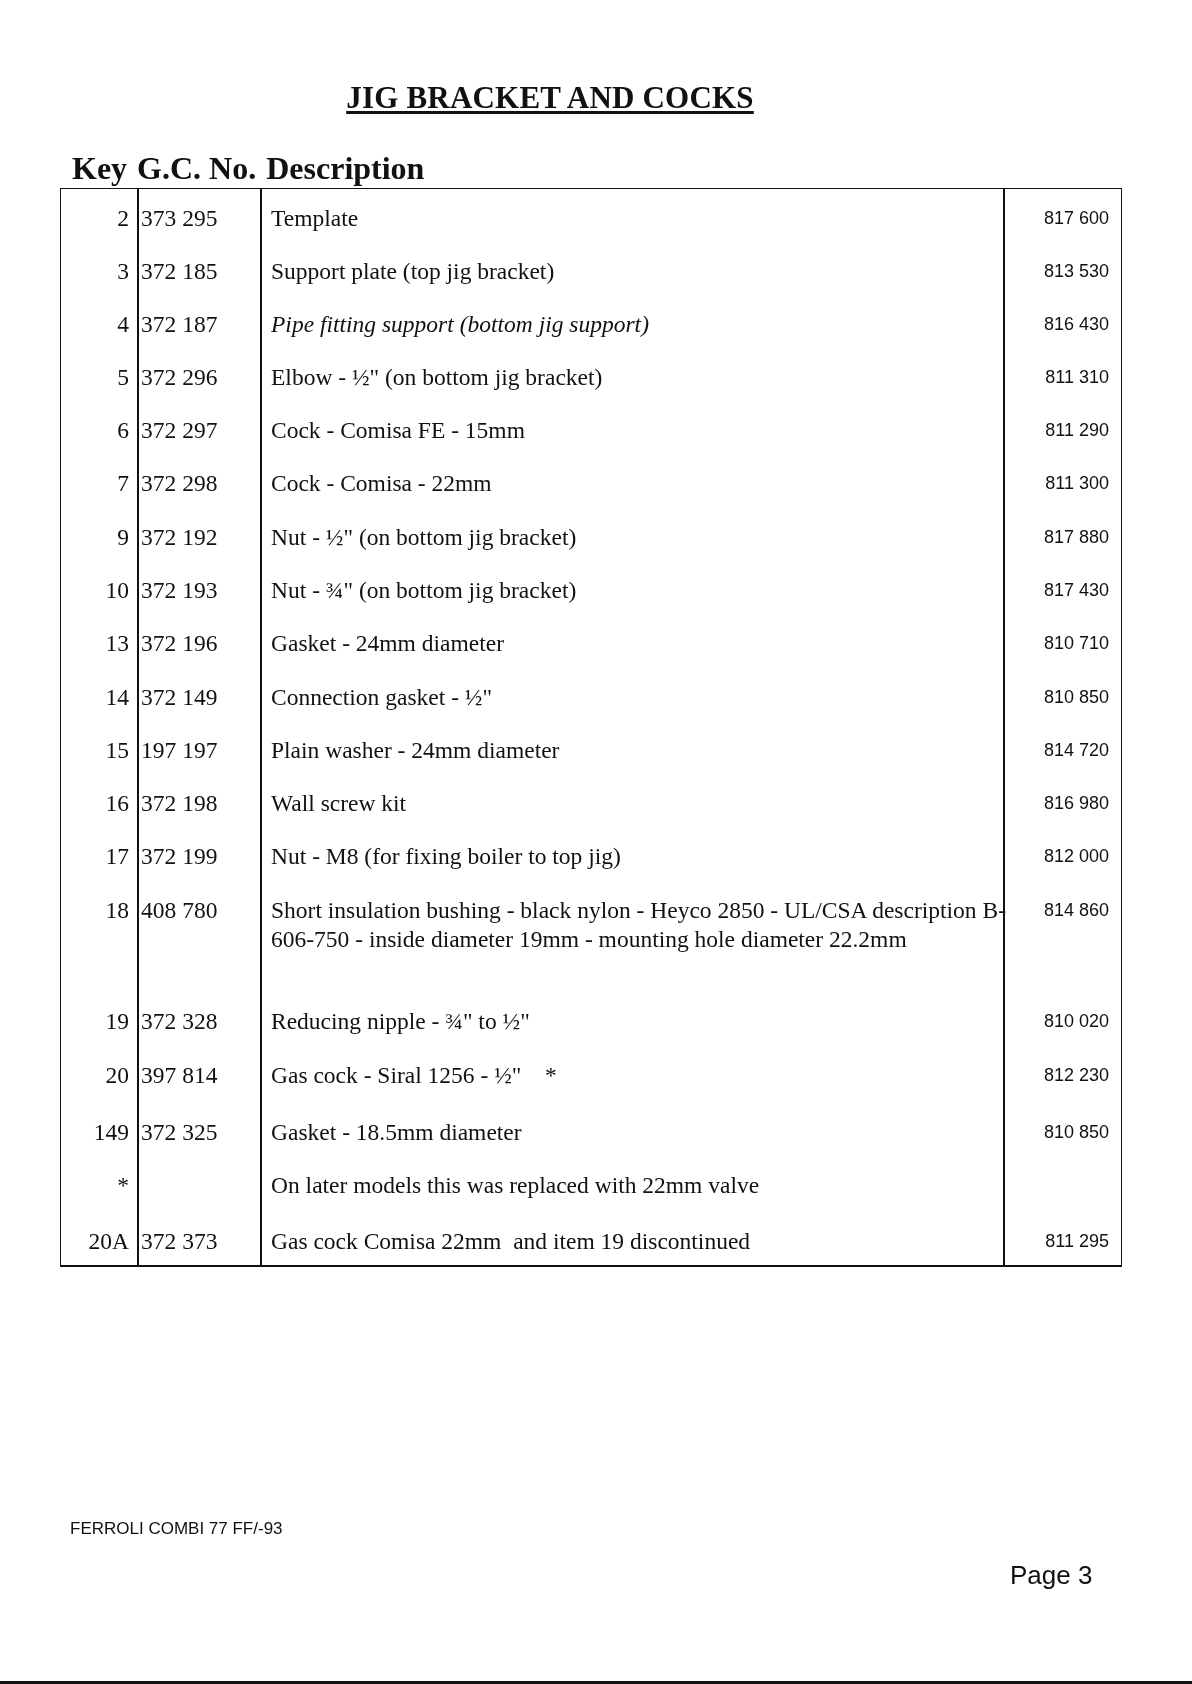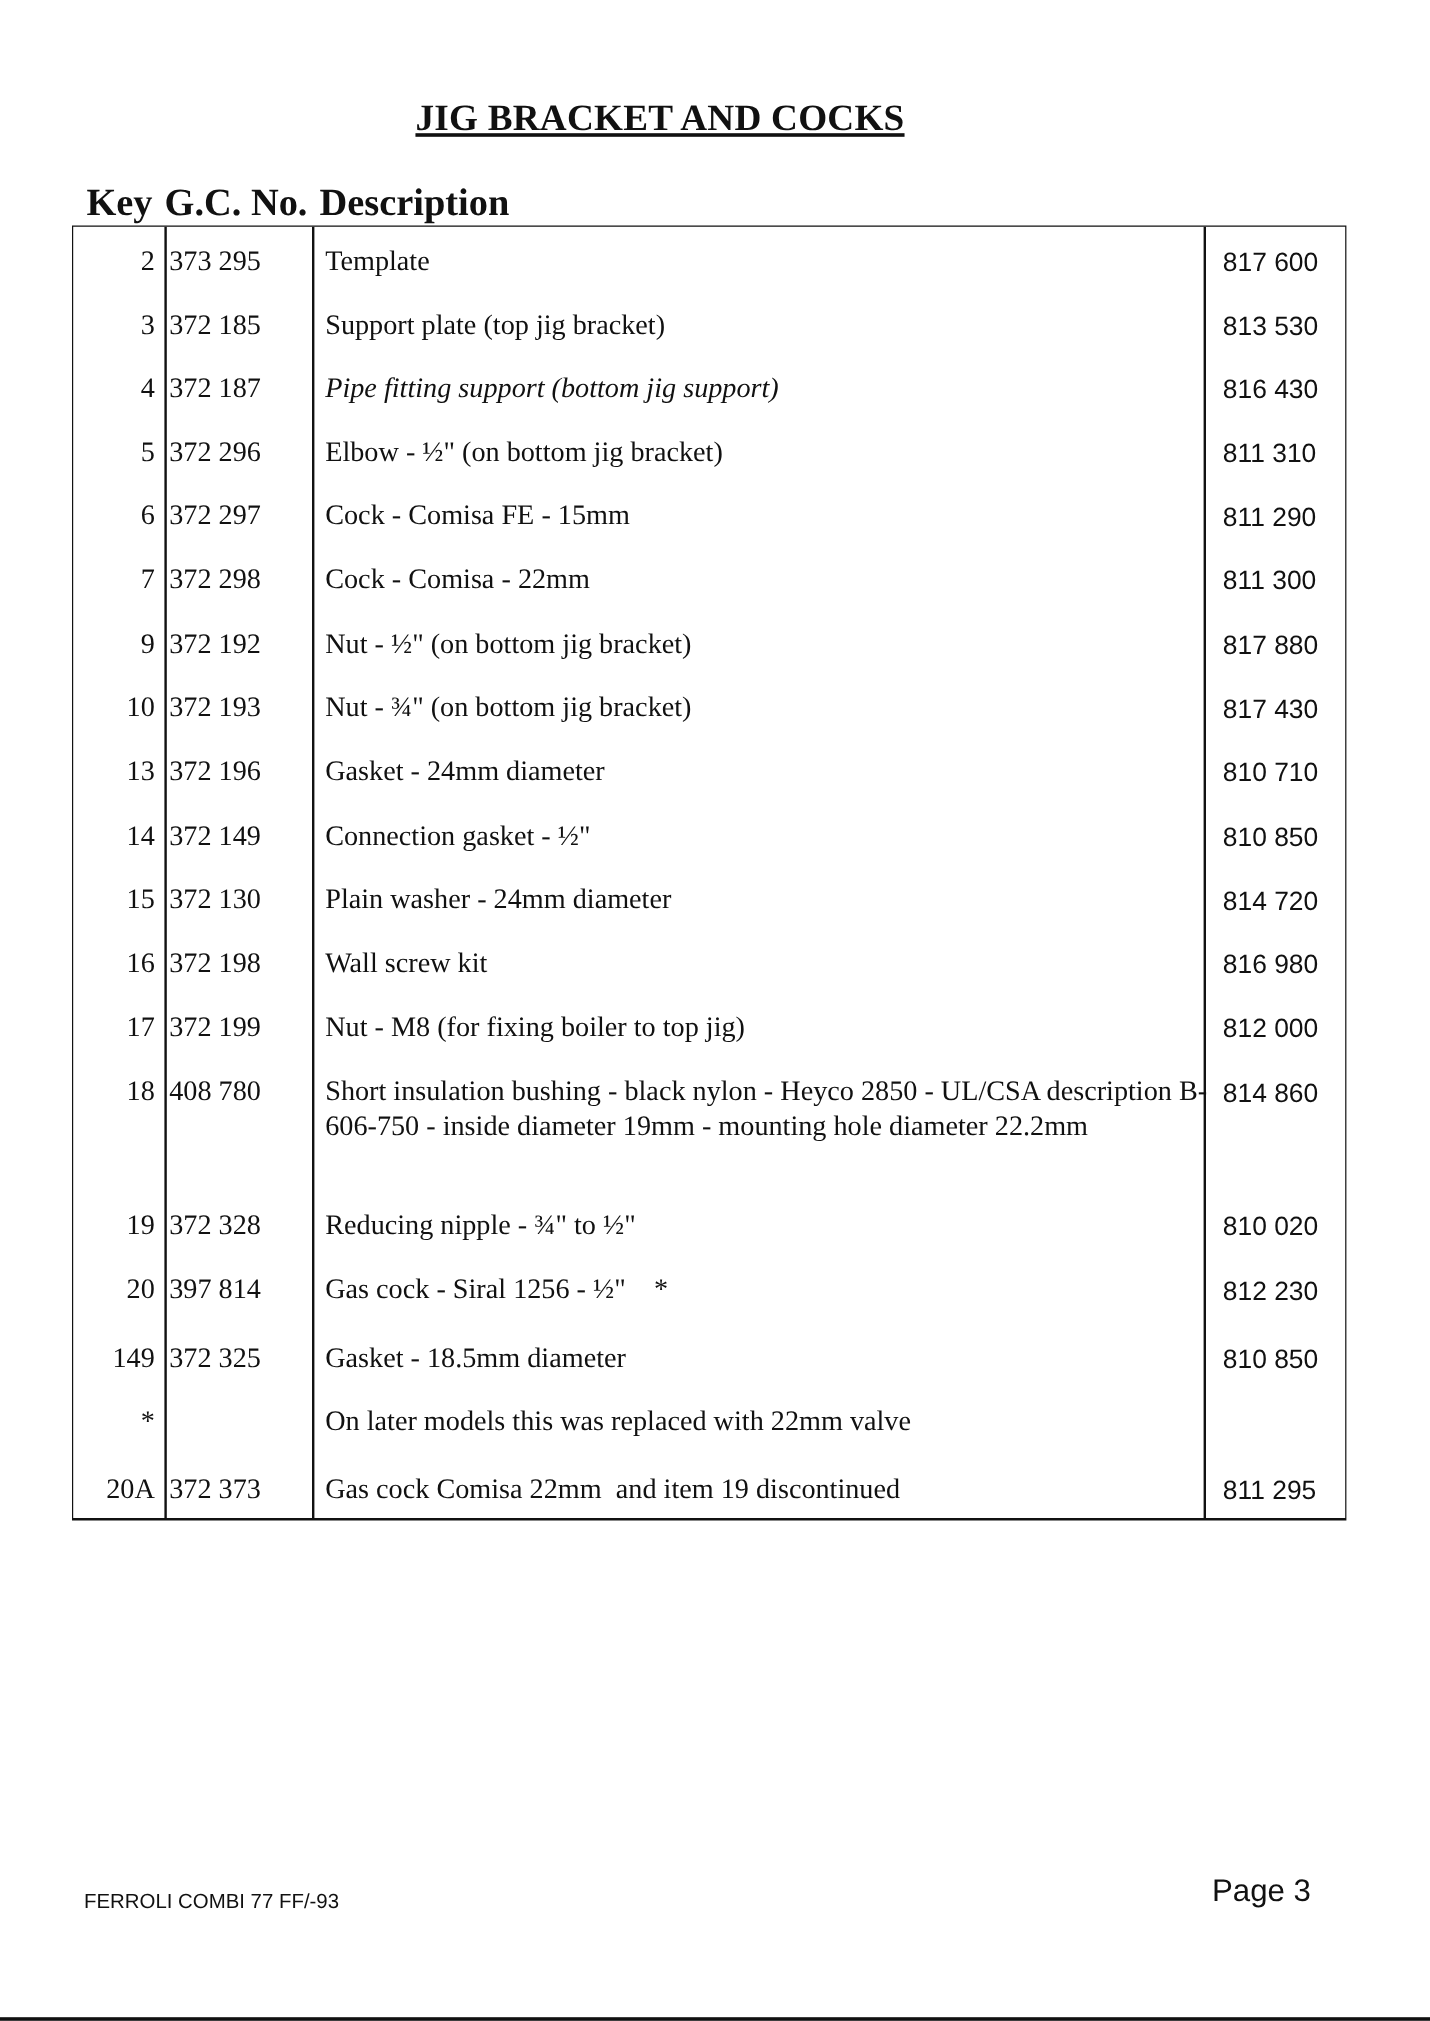--- a/index.html
+++ b/index.html
@@ -9,23 +9,23 @@
   #title { position:absolute; left:0; width:1100px; top:80px; text-align:center; font-size:31px; font-weight:bold; text-decoration:underline; text-underline-offset:3px; letter-spacing:0.2px; }
   #head { position:absolute; left:72px; top:150px; font-size:32px; font-weight:bold; white-space:pre; }
   #head span { margin-right:10px; }
   #table { position:absolute; left:60px; top:188px; width:1062px; height:1079px; border:1.5px solid #111; border-bottom-width:2px; box-sizing:border-box; }
   .vline { position:absolute; top:0; bottom:0; width:1.5px; background:#111; }
   .row { position:absolute; left:0; right:0; }
   .cell { position:absolute; font-size:23.5px; line-height:29px; }
   .key { left:0; width:68px; text-align:right; }
   .gc { left:80px; width:165px; text-align:left; }
   .desc { left:210px; width:740px; }
-  .part { left:958px; width:90px; text-align:left; font-size:22px; }
+  .part { left:958px; width:90px; text-align:right; font-size:18px; }
   .bold { font-weight:normal; }
-  #footer-left { position:absolute; left:70px; top:1575px; font-size:17px; }
+  #footer-left { position:absolute; left:70px; top:1519px; font-size:17px; }
   #footer-right { position:absolute; left:1010px; top:1560px; font-size:26px; }
   #bottom-rule { position:absolute; left:0; right:0; top:1681px; height:3px; background:#111; }
 </style>
 </head>
 <body>
 
 <div id="title" class="serif">JIG BRACKET AND COCKS</div>
 
 <div id="head" class="serif"><span>Key</span><span>G.C. No.</span><span>Description</span></div>
 
@@ -89,21 +89,21 @@
     <div class="cell part sans">810 710</div>
   </div>
       <div class="row" style="top: 494px;">
     <div class="cell key serif">14</div>
     <div class="cell gc serif">372 149</div>
     <div class="cell desc serif" style="white-space: pre-wrap;">Connection gasket - ½"</div>
     <div class="cell part sans">810 850</div>
   </div>
       <div class="row" style="top: 547px;">
     <div class="cell key serif">15</div>
-    <div class="cell gc serif">372 130</div>
+    <div class="cell gc serif">197 197</div>
     <div class="cell desc serif" style="white-space: pre-wrap;">Plain washer - 24mm diameter</div>
     <div class="cell part sans">814 720</div>
   </div>
       <div class="row" style="top: 600px;">
     <div class="cell key serif">16</div>
     <div class="cell gc serif">372 198</div>
     <div class="cell desc serif" style="white-space: pre-wrap;">Wall screw kit</div>
     <div class="cell part sans">816 980</div>
   </div>
       <div class="row" style="top: 653px;">

